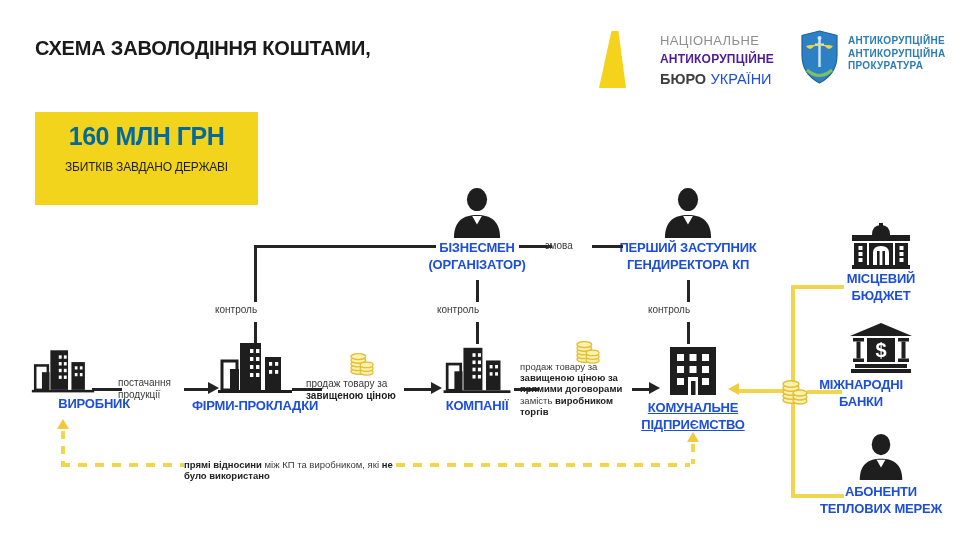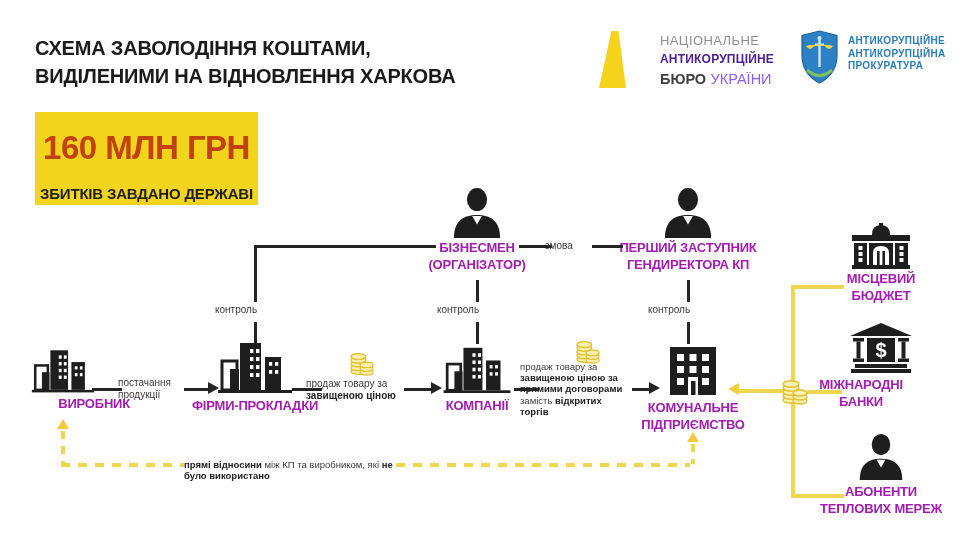--- a/index.html
+++ b/index.html
@@ -7,49 +7,48 @@
          font-family:"Liberation Sans",sans-serif;color:#1e1e1e;}
   .abs{position:absolute;}
   
   #title{left:35px;top:34px;font-size:20px;font-weight:700;line-height:1.42;letter-spacing:-0.2px;color:#1a1a1a;}
   .nabu-wedge{left:599px;top:31px;width:27px;height:57px;background:#F5D31C;
               clip-path:polygon(46% 0%,72% 0%,100% 100%,0% 100%);}
   #nabu-text{left:660px;top:31px;line-height:19px;}
   .nabu-l1{font-size:13px;color:#8e8e8e;letter-spacing:0.4px;}
   .nabu-l2{font-size:12px;font-weight:700;color:#4c1d95;letter-spacing:0.2px;}
   .nabu-l3b{font-size:14.5px;font-weight:700;color:#3f3f3f;}
-  .nabu-l3r{font-size:14.5px;color:#8b5cf6;}
+  .nabu-l3r{font-size:14.5px;color:#1d4ed8;}
   #sap-text{left:848px;top:35px;font-size:10px;font-weight:700;color:#2B7CB9;line-height:12.5px;letter-spacing:0.3px;}
   
   #damage-box{left:35px;top:112px;width:223px;height:93px;background:#F2D41C;text-align:center;}
-  #damage-amount{margin-top:17px;font-size:33px;font-weight:700;letter-spacing:-0.5px;color:#c2410c;}
-  #damage-caption{margin-top:18px;font-size:15px;font-weight:700;letter-spacing:-0.2px;color:#1d1d1d;}
-  
-  .node-label{font-size:13px;font-weight:700;text-align:center;line-height:1.28;letter-spacing:-0.2px;color:#a21caf;}
+  #damage-amount{margin-top:10px;font-size:25px;font-weight:700;letter-spacing:-0.5px;color:#0369a1;}
+  #damage-caption{margin-top:9px;font-size:12px;font-weight:400;letter-spacing:-0.2px;color:#1d1d1d;}
+  
+  .node-label{font-size:13px;font-weight:700;text-align:center;line-height:1.28;letter-spacing:-0.2px;color:#1d4ed8;}
   .edge-label{font-size:10px;color:#3a3a3a;text-align:left;line-height:1.18;}
   .edge-label .b,.b{font-weight:700;color:#222;}
   .small-edge{font-size:9.5px;}
   
   .bline{background:#242424;}
   .arr-r{width:0;height:0;border-top:6px solid transparent;border-bottom:6px solid transparent;border-left:11px solid #242424;}
   
   .yline{background:#EFD64E;}
   .ydash-h{height:4px;background:repeating-linear-gradient(to right,#EFD64E 0 9px,transparent 9px 17px);}
   .ydash-v{width:4px;background:repeating-linear-gradient(to bottom,#EFD64E 0 8px,transparent 8px 15px);}
   .arr-u-y{width:0;height:0;border-left:6px solid transparent;border-right:6px solid transparent;border-bottom:10px solid #F2C83C;}
   .arr-l-y{width:0;height:0;border-top:6.5px solid transparent;border-bottom:6.5px solid transparent;border-right:11px solid #EFCE3C;}
 </style>
 </head>
 <body>
 
 <div id="stage">
 
   <div class="abs" id="title">
     <div>СХЕМА ЗАВОЛОДІННЯ КОШТАМИ,</div>
-    <div>ВИДІЛЕНИМИ НА ВІДНОВЛЕННЯ ХАРКОВА</div>
   </div>
 
   <div class="abs nabu-wedge"></div>
   <div class="abs" id="nabu-text">
     <div class="nabu-l1">НАЦІОНАЛЬНЕ</div>
     <div class="nabu-l2">АНТИКОРУПЦІЙНЕ</div>
     <div><span class="nabu-l3b">БЮРО</span>
          <span class="nabu-l3r">УКРАЇНИ</span></div>
   </div>
 
@@ -180,21 +179,21 @@
       <rect x="22.5" y="7" width="7" height="7" fill="#fff"></rect>
       <rect x="35" y="7" width="7" height="7" fill="#fff"></rect>
     <rect x="10" y="19" width="7" height="7" fill="#fff"></rect>
       <rect x="22.5" y="19" width="7" height="7" fill="#fff"></rect>
       <rect x="35" y="19" width="7" height="7" fill="#fff"></rect>
     <rect x="10" y="31" width="7" height="7" fill="#fff"></rect>
       <rect x="35" y="31" width="7" height="7" fill="#fff"></rect>
     <rect x="21" y="30" width="10" height="18" fill="#fff"></rect>
     <rect x="24" y="34" width="4.5" height="14" fill="#1e1e1e"></rect>
   </svg>
-  <div class="abs node-label" style="left:623px;top:400px;width:140px;">
+  <div class="abs node-label" style="left:623px;top:400px;width:140px;text-decoration:underline;">
     <div>КОМУНАЛЬНЕ</div>
     <div>ПІДПРИЄМСТВО</div>
   </div>
 
   <div class="abs bline" style="left:92px;top:388px;width:30px;height:3px;"></div>
   <div class="abs edge-label" style="left:118px;top:377px;width:70px;">
     <div>постачання</div>
     <div>продукції</div>
   </div>
   <div class="abs bline" style="left:184px;top:388px;width:24px;height:3px;"></div>
@@ -231,21 +230,21 @@
       <ellipse cx="20" cy="22" rx="7" ry="3"></ellipse>
         <ellipse cx="20" cy="18" rx="7" ry="3"></ellipse>
         <ellipse cx="20" cy="14" rx="7" ry="3"></ellipse>
     </g>
   </svg>
   <div class="abs edge-label small-edge" style="left:520px;top:361px;width:140px;">
     <div>продаж товару за</div>
     <div class="b">завищеною ціною за</div>
     <div class="b">прямими договорами</div>
     <div><span>замість</span>
-         <span class="b">відкритих</span></div>
+         <span class="b">виробником</span></div>
     <div class="b">торгів</div>
   </div>
   <div class="abs bline" style="left:632px;top:388px;width:18px;height:3px;"></div>
   <div class="abs arr-r" style="left:649px;top:382px;"></div>
 
   <div class="abs yline" style="left:791px;top:285px;width:4px;height:213px;"></div>
   <div class="abs yline" style="left:791px;top:285px;width:53px;height:4px;"></div>
   <div class="abs yline" style="left:807px;top:390px;width:35px;height:4px;"></div>
   <div class="abs yline" style="left:791px;top:494px;width:53px;height:4px;"></div>
   <div class="abs yline" style="left:739px;top:389px;width:56px;height:4px;"></div>

